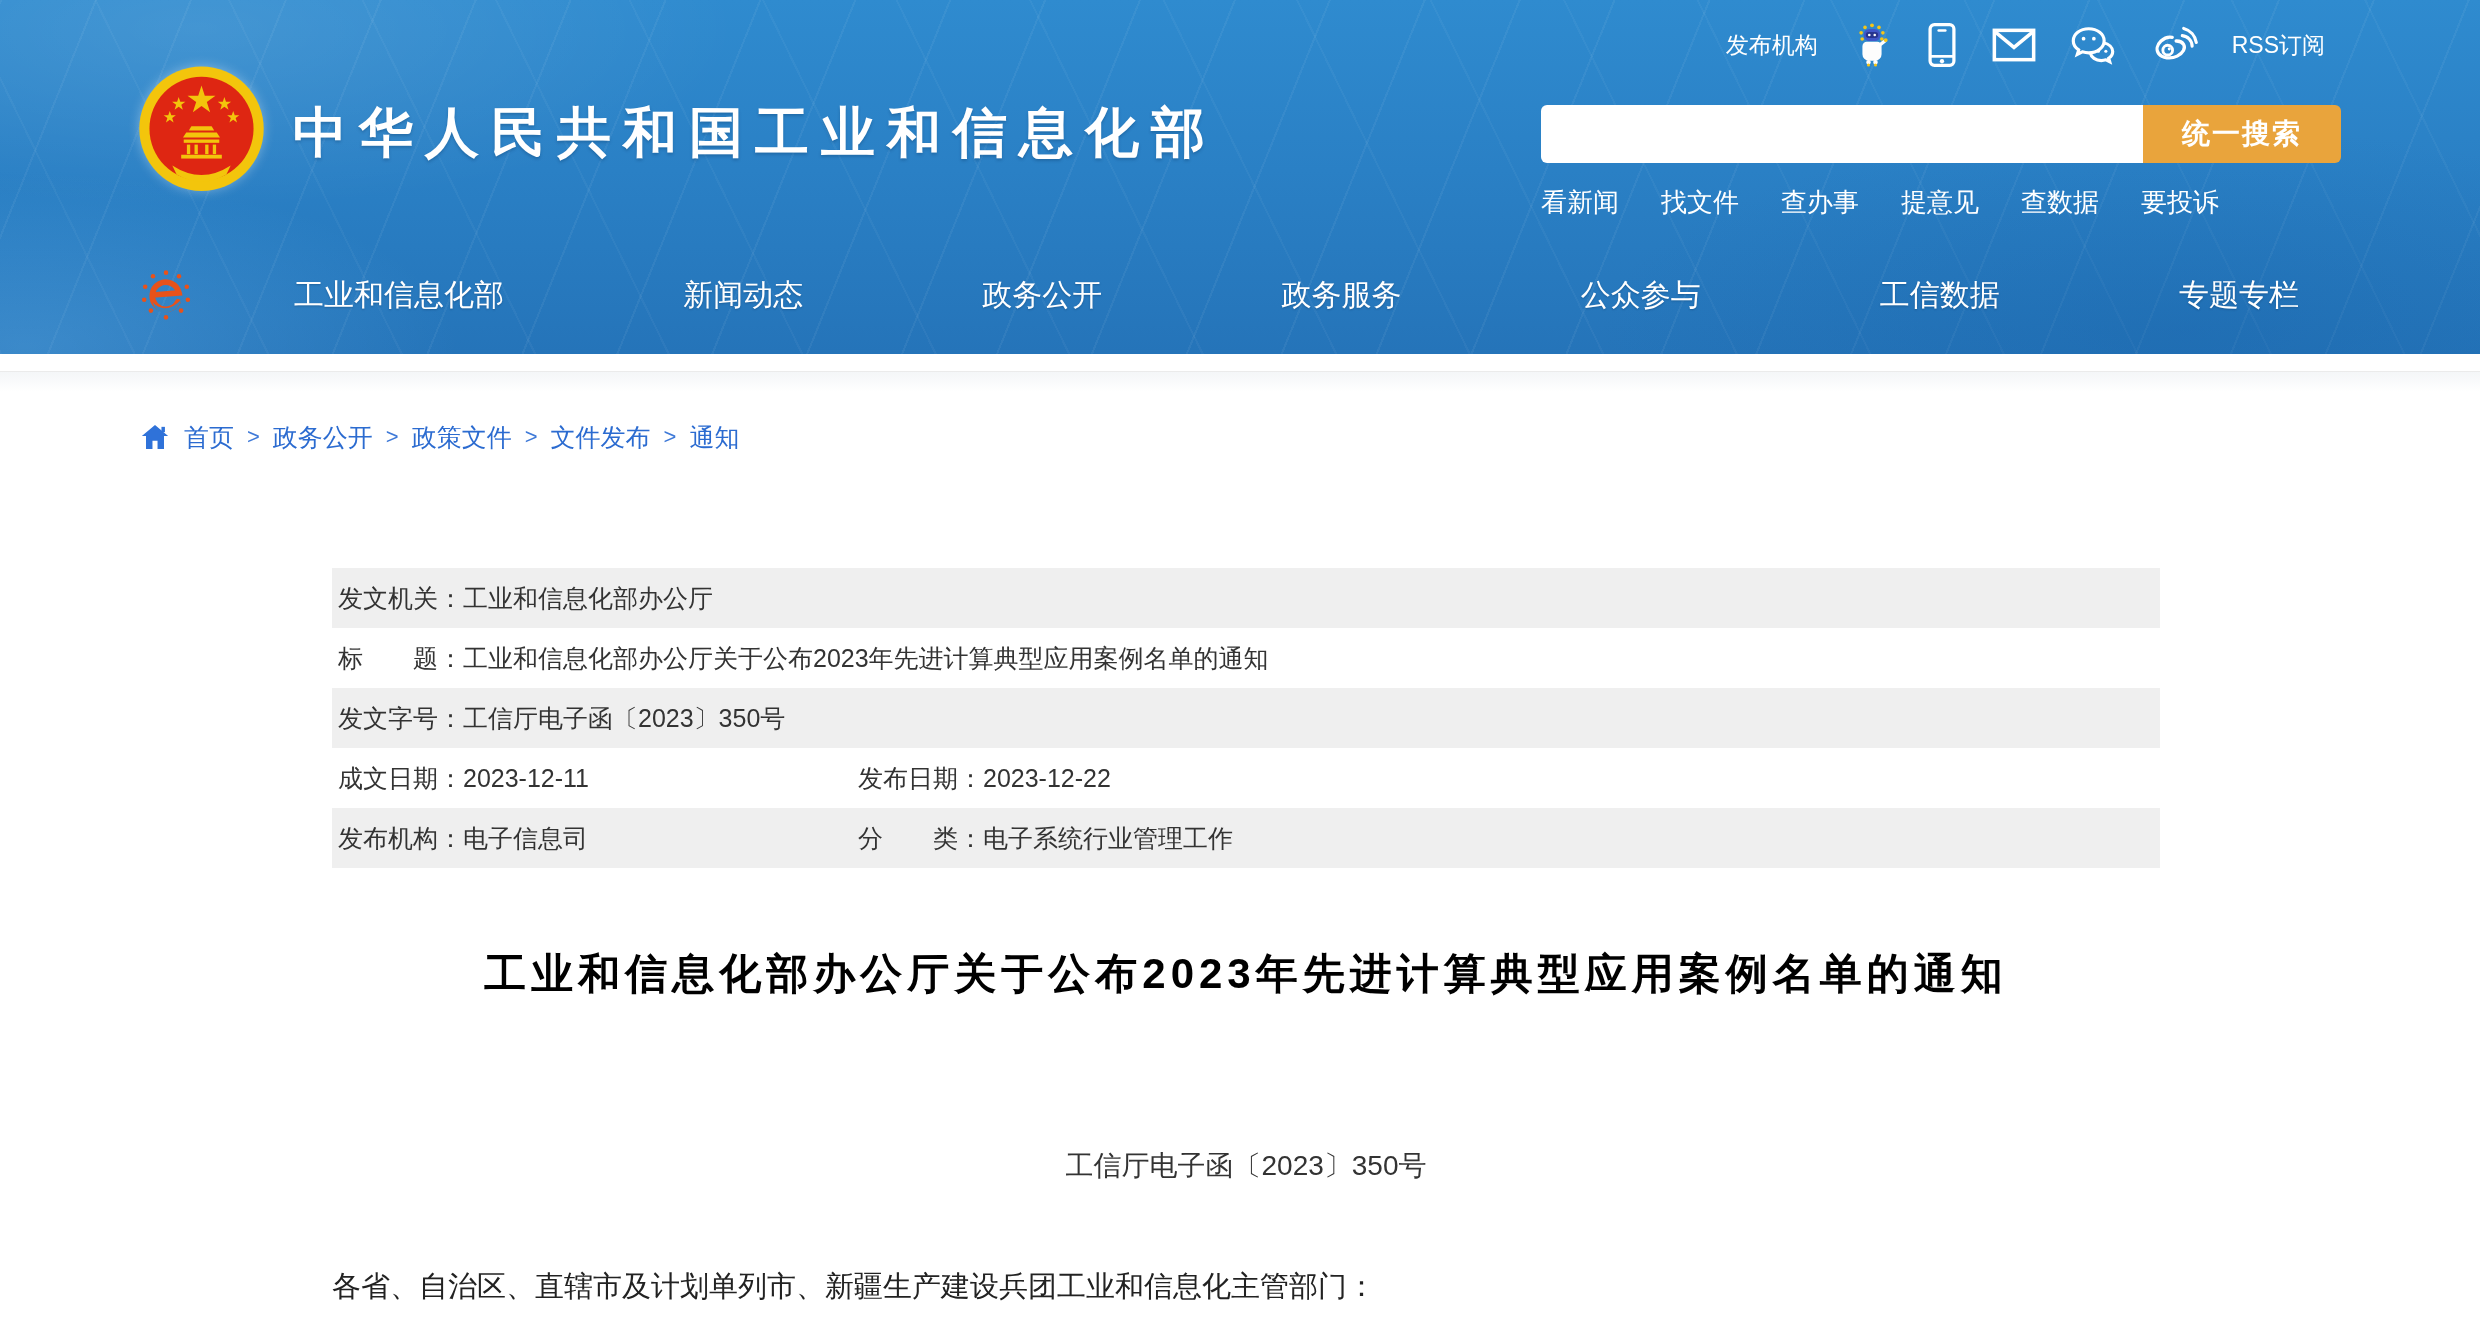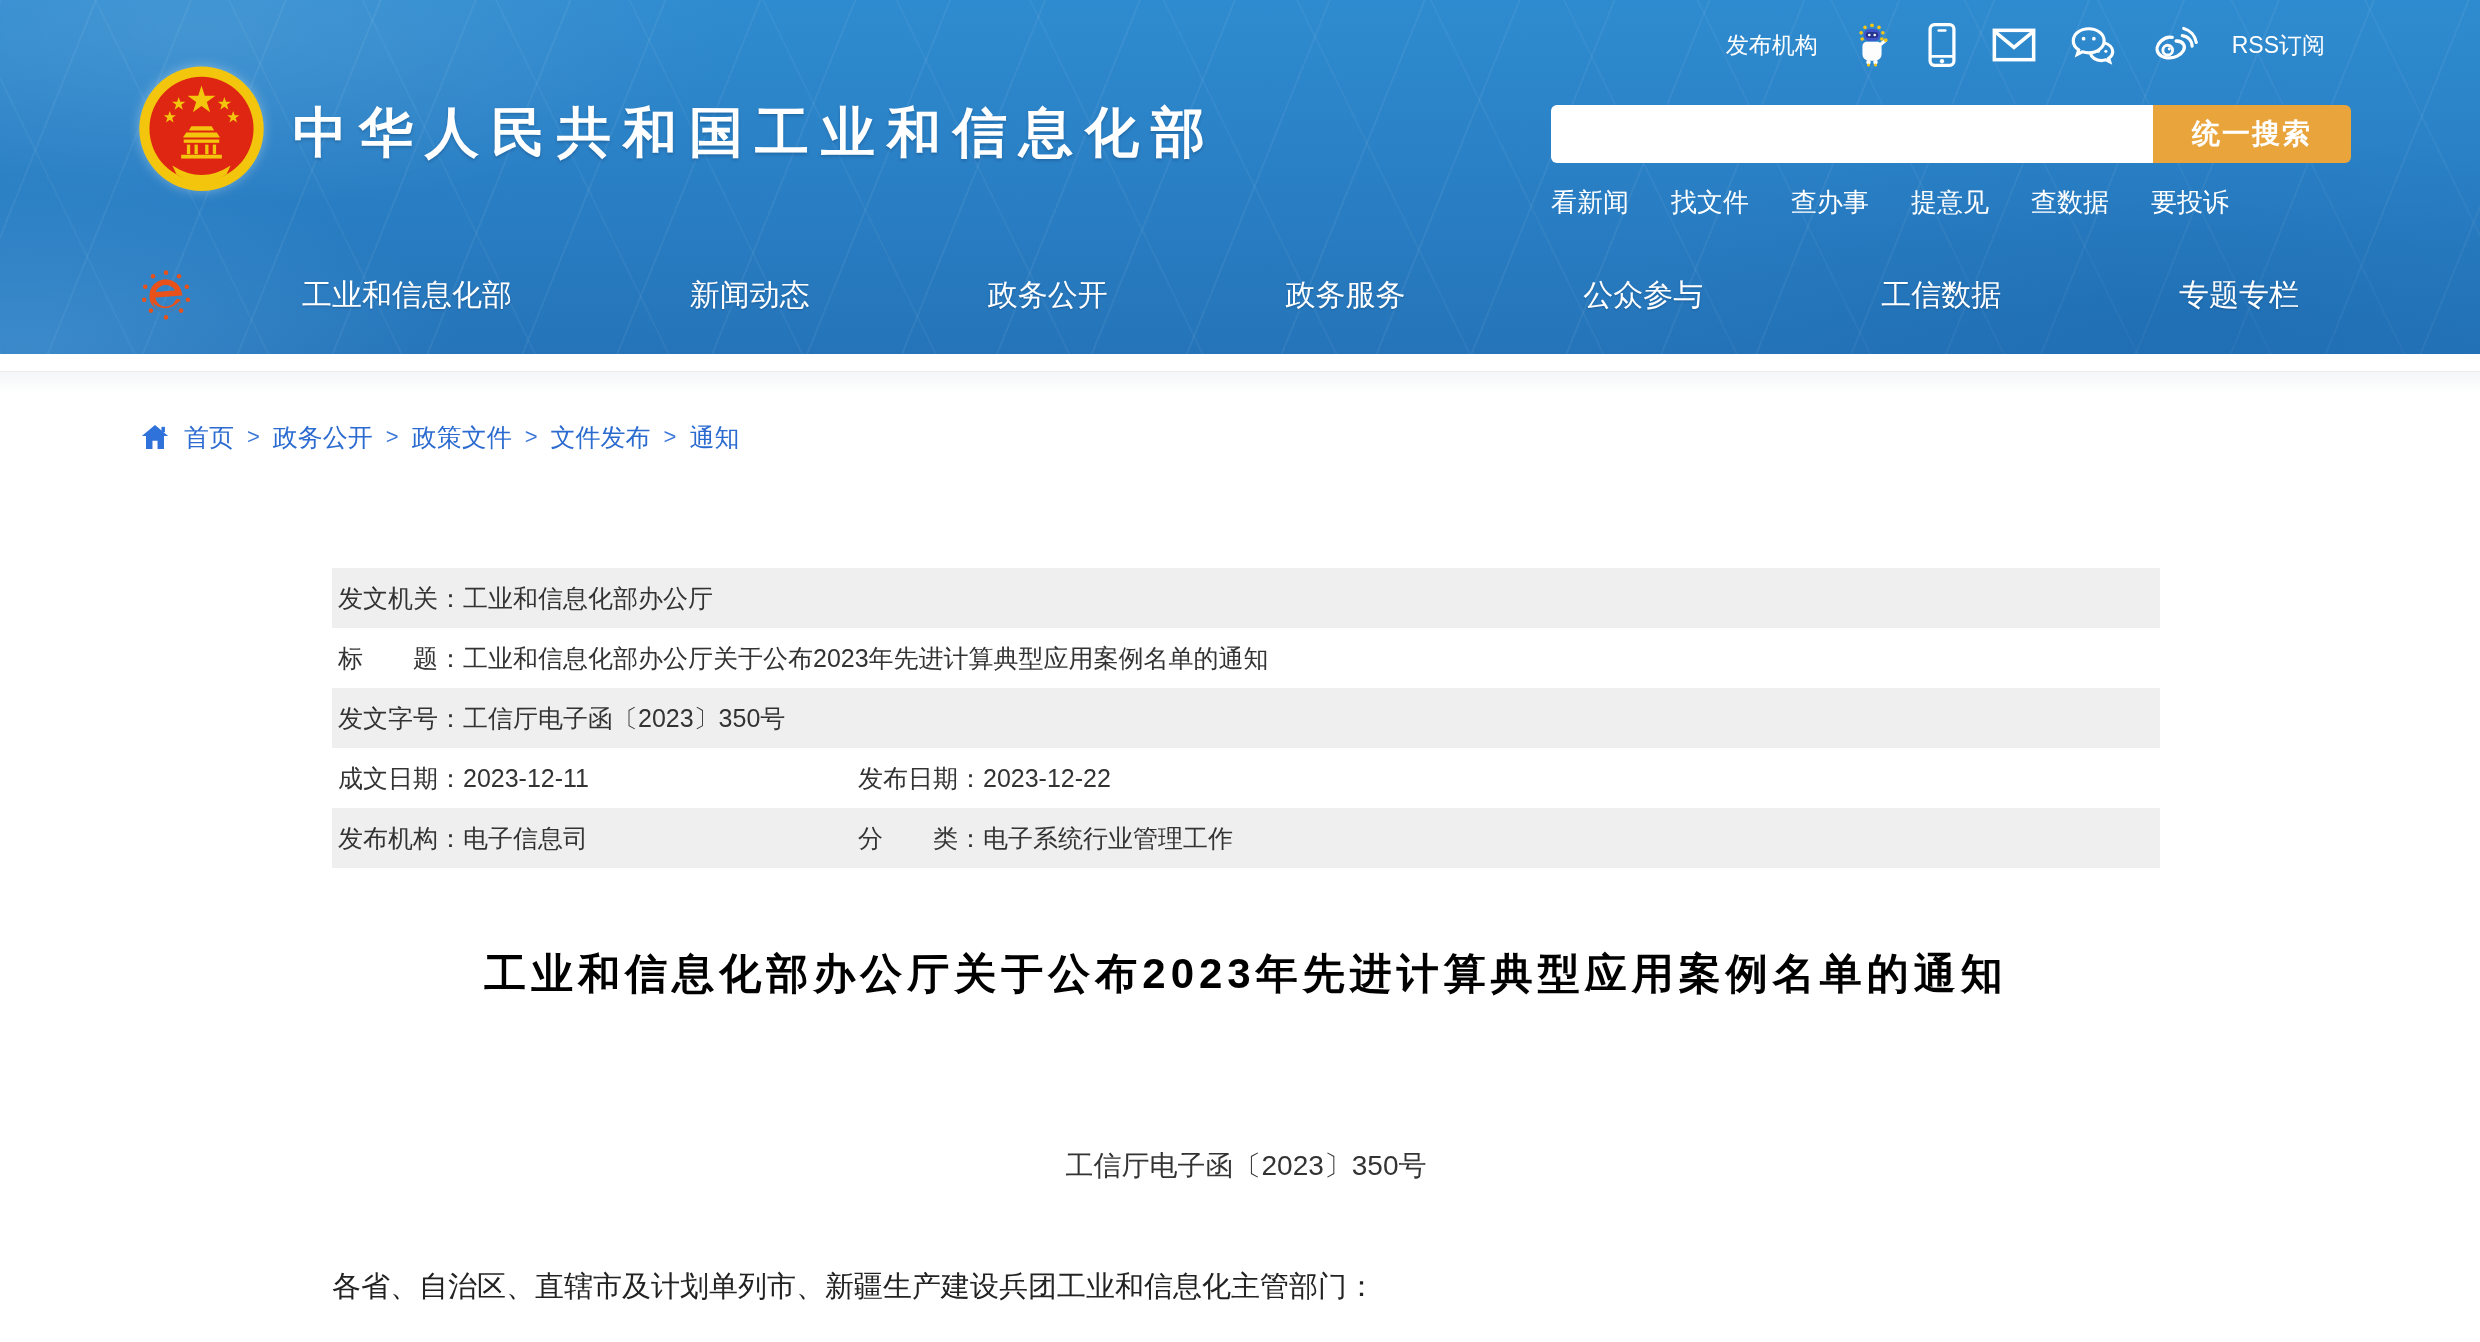--- a/index.html
+++ b/index.html
@@ -27,33 +27,33 @@
   
   .brand{position:absolute;top:64px;left:138px;display:flex;align-items:center;cursor:pointer;}
   .emblem{width:127px;height:132px;filter:drop-shadow(0 0 6px rgba(255,255,255,.35));}
   .brand-text{margin-left:28px;padding-top:6px;}
   .brand-cn{color:#fff;font-size:54px;font-weight:bold;letter-spacing:12px;white-space:nowrap;
             text-shadow:0 2px 3px rgba(0,40,80,.25);}
   .brand-en{color:#fff;font-size:23px;margin-top:14px;letter-spacing:.4px;white-space:nowrap;
             text-shadow:0 1px 2px rgba(0,40,80,.25);}
 
   
-  .search-area{position:absolute;top:105px;right:129px;width:800px;}
+  .search-area{position:absolute;top:105px;right:139px;width:800px;}
   .search-row{display:flex;height:58px;}
   .search-input{flex:1;height:58px;border:none;outline:none;border-radius:6px 0 0 6px;
                 font-size:26px;padding:0 18px;box-sizing:border-box;background:#fff;}
   .search-btn{width:198px;height:58px;border:none;background:#e9a43c;color:#fff;
               font-size:28px;font-weight:bold;border-radius:0 6px 6px 0;cursor:pointer;
               font-family:"Liberation Sans",sans-serif;letter-spacing:2px;}
   .quick-links{display:flex;gap:42px;margin-top:22px;color:#fff;font-size:26px;}
   .quick-links span{cursor:pointer;white-space:nowrap;}
 
   
   .nav{position:absolute;left:140px;right:181px;top:240px;height:110px;
-       display:flex;align-items:center;gap:8px;}
+       display:flex;align-items:center;}
   .nav-logo{width:52px;height:52px;flex:0 0 auto;}
   .nav-items{flex:1;display:flex;justify-content:space-between;margin-left:102px;}
   .nav-item{color:#fff;font-size:30px;white-space:nowrap;cursor:pointer;
             text-shadow:0 1px 2px rgba(0,40,80,.3);}
 
   
   .sub-header{position:relative;height:38px;background:#fff;}
   .sub-header::after{content:"";position:absolute;left:0;right:0;top:17px;height:21px;
     background:linear-gradient(#ebebeb 0 1px,#f4f6f8 1px,rgba(244,246,248,0) 100%);}
 

